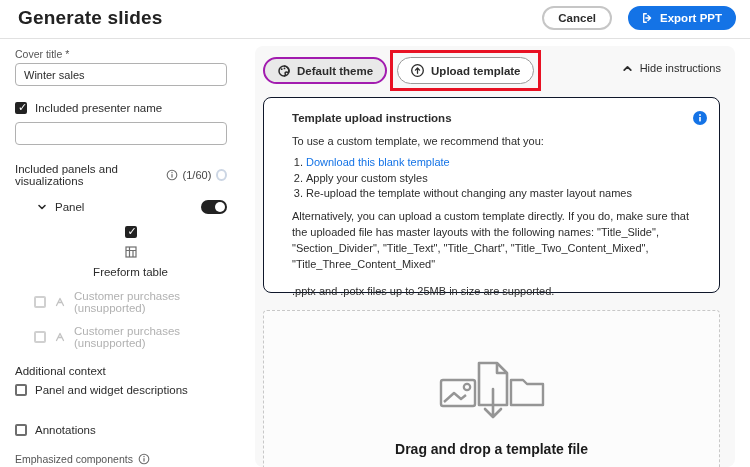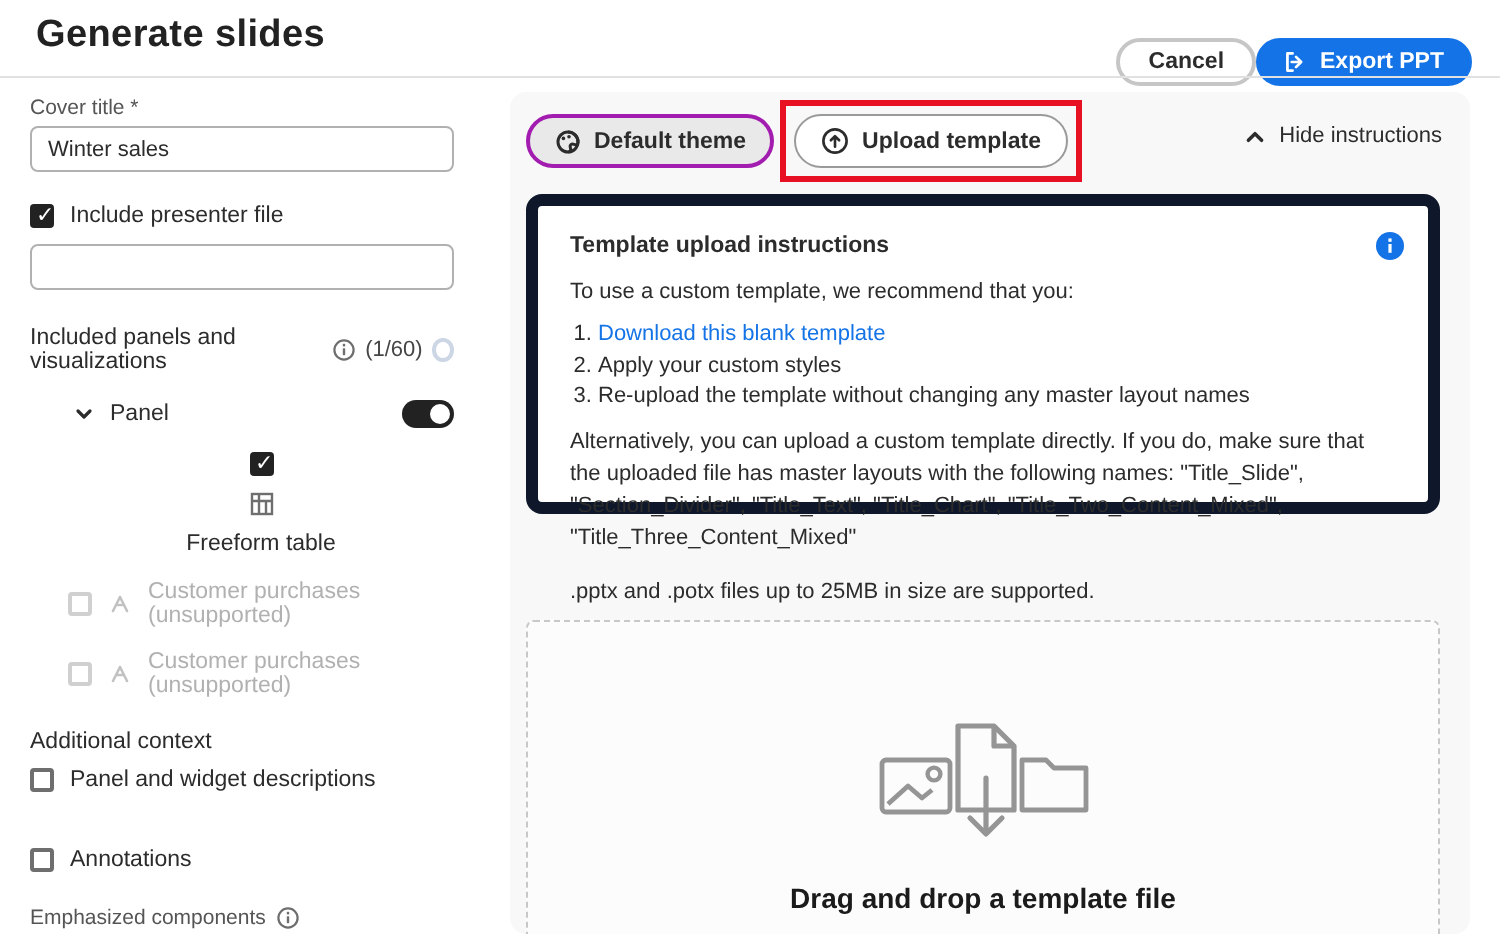--- a/index.html
+++ b/index.html
@@ -2,21 +2,21 @@
 <html><head>
 <meta charset="utf-8">
 <style>
   * { margin:0; padding:0; box-sizing:border-box; }
   html,body { width:750px; height:467px; overflow:hidden; background:#fff;
     font-family:"Liberation Sans","DejaVu Sans",sans-serif; color:#2c2c2c; }
   #app { position:relative; width:750px; height:467px; background:#fff; }
 
   
   .page-title { position:absolute; left:18px; top:7px; font-size:19px; font-weight:bold; color:#222; letter-spacing:.2px; }
-  .header-actions { position:absolute; right:14px; top:19px; display:flex; gap:0; align-items:center; }
+  .header-actions { position:absolute; right:14px; top:6px; display:flex; gap:16px; align-items:center; }
   .btn { display:inline-flex; align-items:center; gap:6px; border-radius:15px; font-size:11.5px; font-weight:bold; cursor:pointer; }
   .btn-cancel { background:#fff; border:2px solid #c6c6c6; color:#2c2c2c; padding:4px 14px; }
   .btn-primary { background:#1473e6; border:2px solid #1473e6; color:#fff; padding:4px 12px; }
   .header-divider { position:absolute; left:0; right:0; top:38px; height:1px; background:#e1e1e1; }
 
   
   .left-col { position:absolute; left:15px; top:48px; width:212px; }
   .field-label { font-size:10.5px; color:#555; margin-bottom:3px; }
   .text-input { width:212px; height:23px; border:1px solid #b1b1b1; border-radius:4px; background:#fff;
     font-size:11px; color:#2c2c2c; padding:0 8px; font-family:inherit; }
@@ -42,22 +42,22 @@
   
   .right-panel { position:absolute; left:255px; top:46px; width:480px; height:421px; background:#f8f8f8; border-radius:8px; }
   .theme-bar { position:absolute; left:8px; top:11px; display:flex; align-items:center; gap:10px; }
   .chip { display:inline-flex; align-items:center; gap:6px; height:27px; padding:0 12px; border-radius:14px; font-size:11.5px; font-weight:bold; color:#2c2c2c; cursor:pointer; }
   .chip-default { background:#e9e9e9; border:2px solid #a21caf; }
   .chip-upload { background:#fff; border:1px solid #9a9a9a; }
   .red-annotation { position:absolute; left:-7px; top:-7px; right:-7px; bottom:-7px; border:3px solid #e81123; pointer-events:none; }
   .hide-instructions { position:absolute; right:14px; top:16px; display:flex; align-items:center; gap:7px;
     font-size:11px; color:#2c2c2c; cursor:pointer; }
 
-  .info-box { position:absolute; left:8px; top:51px; width:457px; height:160px; background:#fff;
-    border:6px solid #0f172a; border-radius:8px; padding:14px 16px; }
+  .info-box { position:absolute; left:8px; top:51px; width:457px; height:196px; background:#fff;
+    border:1px solid #0f172a; border-radius:8px; padding:14px 28px; }
   .info-box-title { font-size:11.5px; font-weight:bold; color:#2c2c2c; }
   .info-filled { position:absolute; right:12px; top:13px; width:14px; height:14px; }
   .info-intro { font-size:11px; margin-top:11px; color:#2c2c2c; }
   .info-steps { margin:9px 0 0 14px; font-size:11px; color:#2c2c2c; }
   .info-steps li { margin-bottom:3.5px; }
   .link { color:#1473e6; cursor:pointer; }
   .info-alt { font-size:11px; margin-top:10px; color:#2c2c2c; line-height:1.45; max-width:432px; }
   .info-note { font-size:11px; margin-top:12px; color:#2c2c2c; }
 
   .dropzone { position:absolute; left:8px; top:264px; width:457px; height:210px; background:#fcfcfc;
@@ -86,21 +86,21 @@
   </div>
   <div class="header-divider"></div>
 
   <div class="left-col">
 
     <div class="field-label">Cover title *</div>
     <input class="text-input" value="Winter sales" style="">
 
     <div class="row" style="margin-top:16px;">
       <span class="cb checked"></span>
-      <span class="cb-label">Include presenter file</span>
+      <span class="cb-label">Included presenter name</span>
     </div>
     <input class="text-input" style="margin-top: 8px;" value="">
 
     <div class="row" style="margin-top:18px; gap:5px;">
       <span class="section-label">Included panels and visualizations</span>
       <span class="muted-icon">
         <svg width="12" height="12" viewBox="0 0 14 14">
             <circle cx="7" cy="7" r="5.6" fill="none" stroke="#6e6e6e" stroke-width="1.3"></circle>
             <rect x="6.3" y="6" width="1.4" height="4" fill="#6e6e6e"></rect>
             <rect x="6.3" y="3.4" width="1.4" height="1.5" fill="#6e6e6e"></rect>

